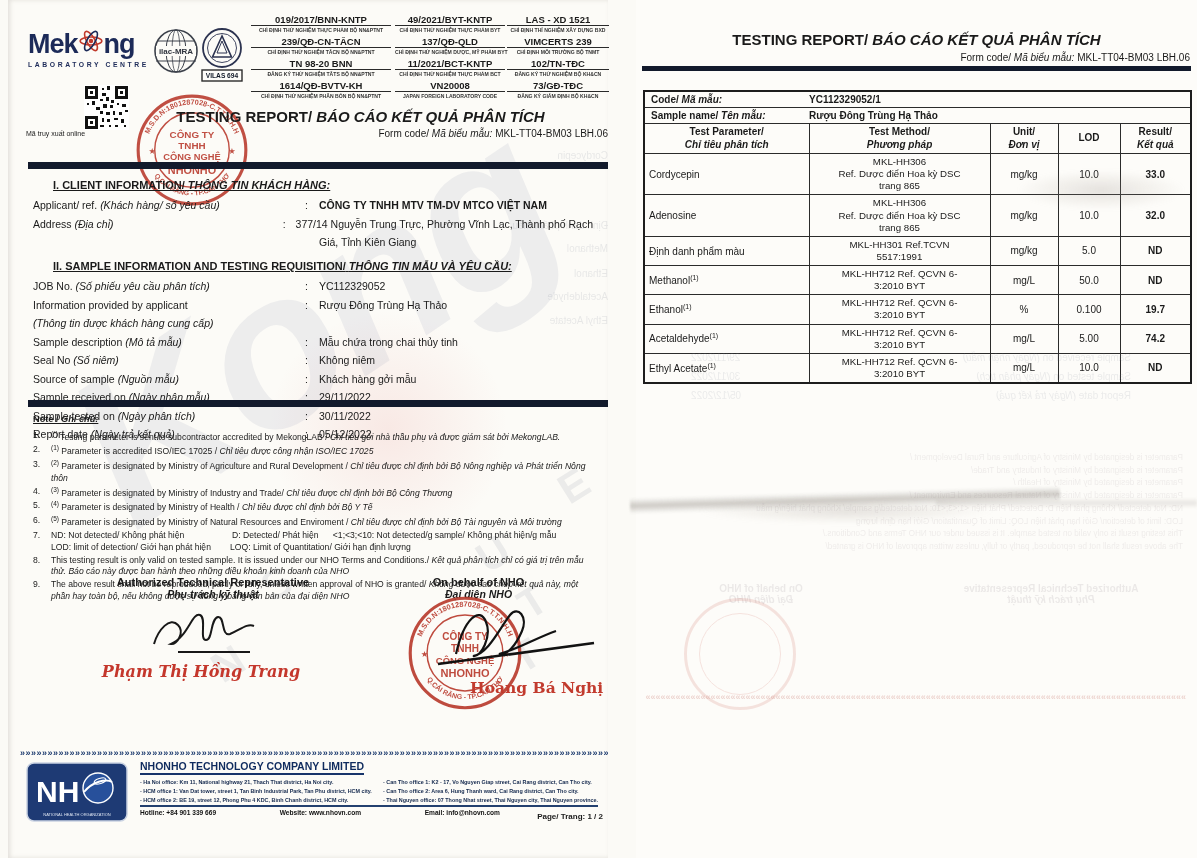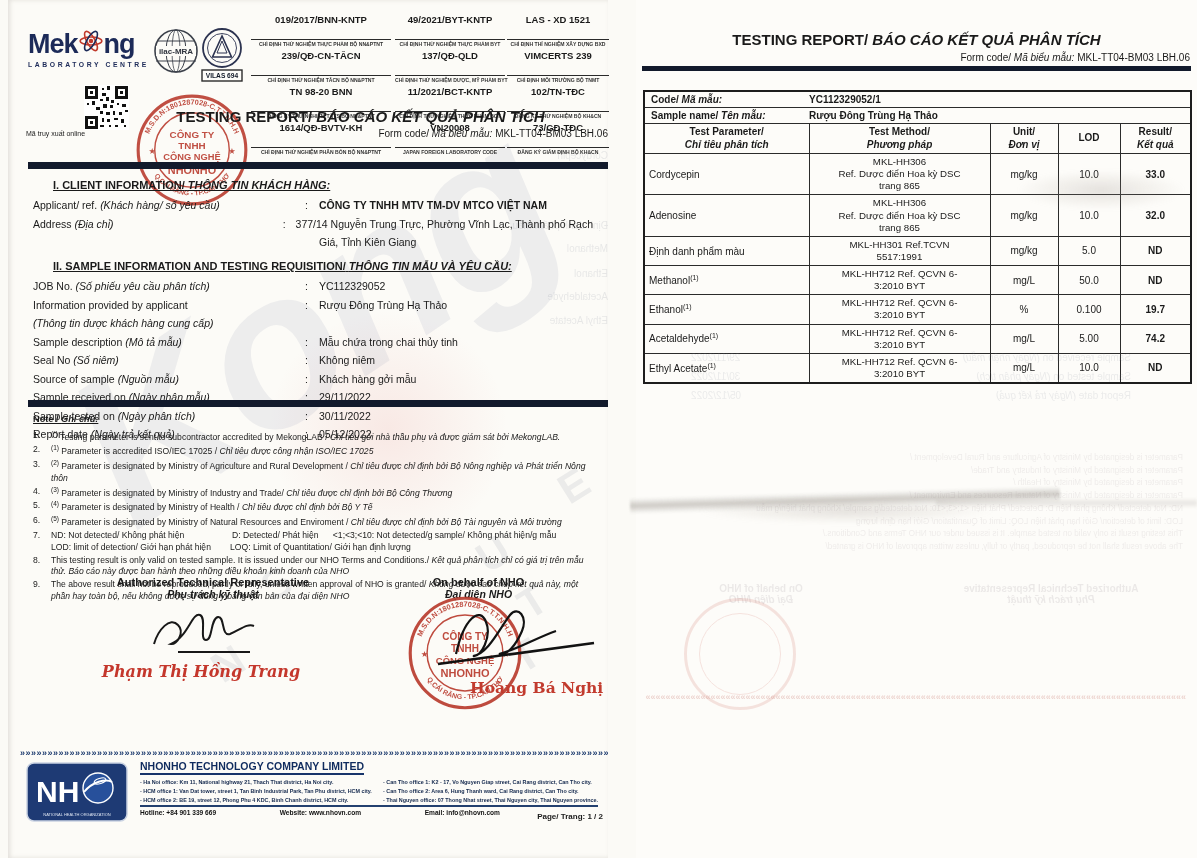--- a/index.html
+++ b/index.html
@@ -26,21 +26,21 @@
   .mek-tag { font-size:6.8px; font-weight:bold; color:#1c2a58; letter-spacing:2.6px; margin-top:3px; }
   .stamp-ilac { position:absolute; left:139px; top:27px;margin-left:6px; }
   .stamp-vilas { position:absolute; left:189px; top:27px; }
   .qr-wrap { position:absolute; left:76px; top:85px; }
   .qr-cap { position:absolute; left:18px; top:130px; width:112px; font-size:7px; color:#222; }
   .certs { position:absolute; top:14px; }
   .certs.c1 { left:243px; width:140px; }
   .certs.c2 { left:387px; width:110px; }
   .certs.c3 { left:499px; width:102px; }
   .cert { text-align:center; margin-bottom:3px; }
-  .cno { font-size:9.5px; font-weight:bold; border-bottom:1.2px solid #2a2a2a; padding-bottom:14px; white-space:nowrap; }
+  .cno { font-size:9.5px; font-weight:bold; border-bottom:1.2px solid #2a2a2a; padding-bottom:0; white-space:nowrap; }
   .clb { font-size:5.1px; font-weight:bold; color:#333; white-space:nowrap; margin-top:1px; }
 
   .sealA { position:absolute; left:126px; top:92px; opacity:.88; }
   .sealB { position:absolute; left:398px; top:594px; opacity:.9; }
 
   .p1-title { position:absolute; left:105px; top:108px; width:495px; text-align:center; }
   .rep-title { font-size:15px; font-weight:bold; white-space:nowrap; }
   .rep-title i { font-style:italic; }
   .form-line { text-align:right; font-size:10px; margin-top:3px; }
   .bar { position:absolute; left:20px; width:580px; height:7px; background:#121a2c; }

